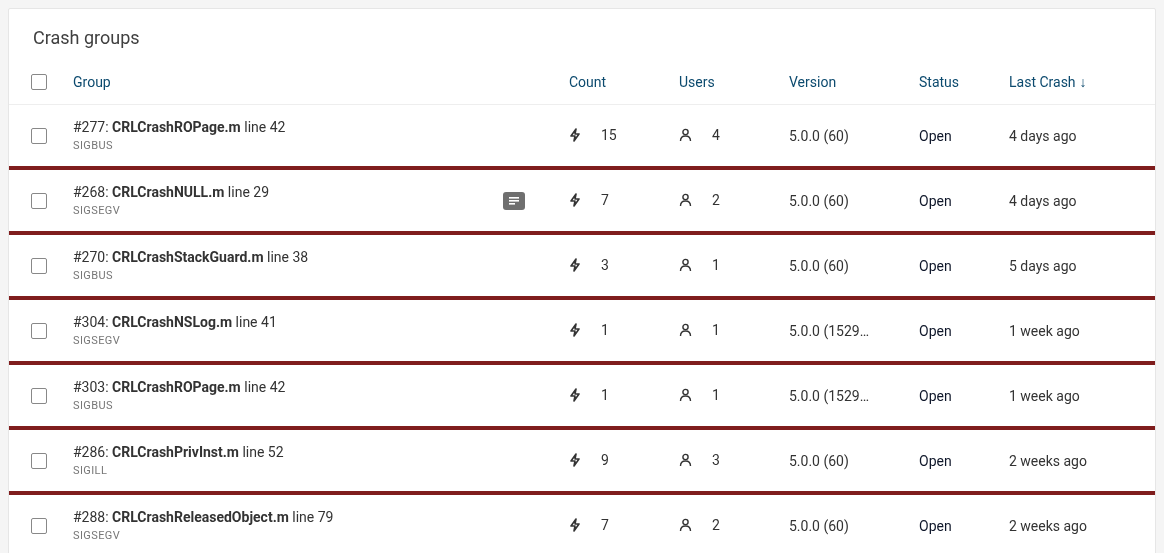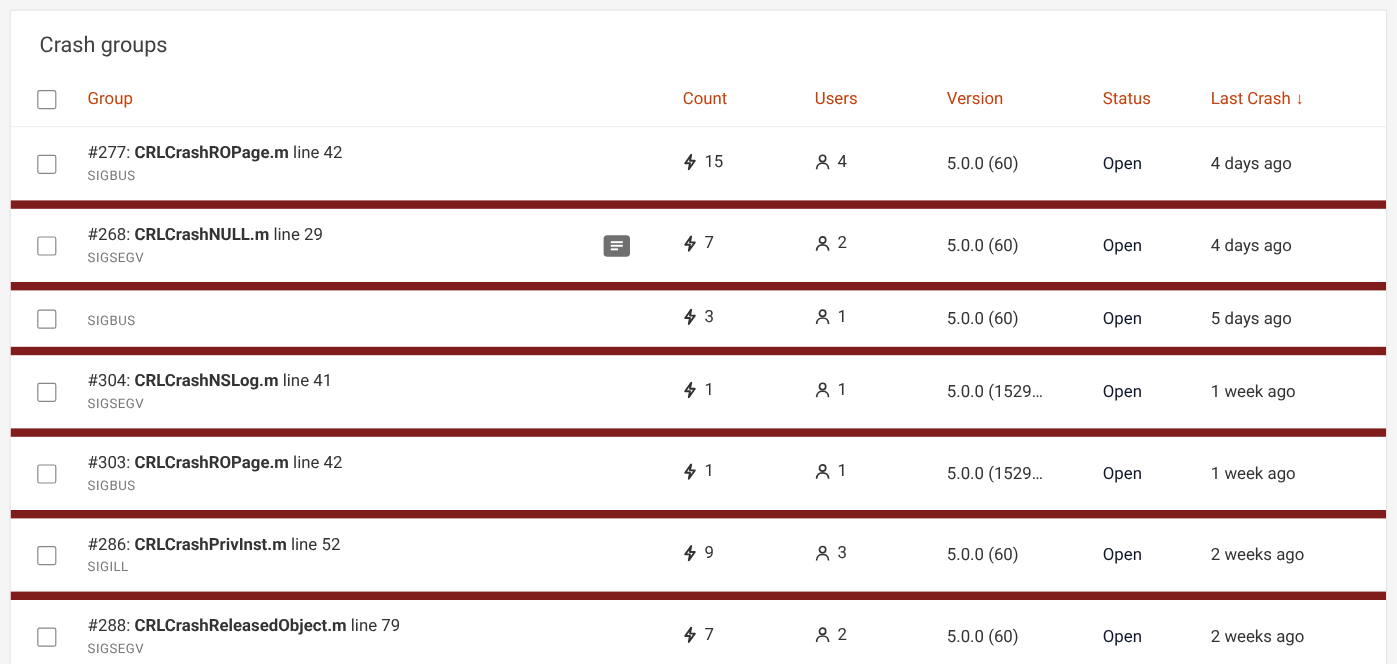--- a/index.html
+++ b/index.html
@@ -26,28 +26,28 @@
   }
   .thead, .trow {
     display: grid;
     grid-template-columns: 60px 1fr 110px 110px 130px 90px 130px;
     align-items: center;
     padding: 0 20px 0 0;
   }
   .thead {
     padding-top: 18px;
     padding-bottom: 14px;
-    color: #c2410c;
+    color: #0c4a6e;
     font-size: 14px;
     border-bottom: 1px solid #eee;
   }
   .trow {
     padding-top: 14px;
     padding-bottom: 14px;
-    border-bottom: 7px solid #7f1d1d;
+    border-bottom: 4px solid #7f1d1d;
     cursor: pointer;
   }
   .cell { padding: 0 4px; }
   .chk-cell { display:flex; justify-content:center; }
   .chk {
     width: 16px;
     height: 16px;
     border: 1.5px solid #888;
     border-radius: 2px;
     background: #fff;
@@ -83,21 +83,21 @@
     border-radius: 3px;
     display: inline-flex;
     align-items: center;
     justify-content: center;
     flex-shrink: 0;
   }
   .note-icon svg { fill: #fff; }
   .iconcell {
     display: inline-flex;
     align-items: center;
-    gap: 6px;
+    gap: 20px;
     color: #333;
   }
   .iconcell svg { stroke: #333; }
   .status-open { color: #0f172a; }
   .sort-arrow { margin-left: 4px; }
   .header-check-wrap { display:flex; justify-content:center; }
 </style>
 </head>
 <body>
 
@@ -195,20 +195,23 @@
     <div class="cell status-open">Open</div>
     <div class="cell">4 days ago</div>
   </div>
 
   <div class="trow">
     <div class="cell chk-cell">
       <div class="chk"></div>
     </div>
     <div class="cell group-cell">
       <div class="group-text">
+        <div class="group-line">
+          <span class="group-id">#270: </span><span class="group-file">CRLCrashStackGuard.m</span><span class="group-suffix"> line 38</span>
+        </div>
         <div class="group-signal">SIGBUS</div>
       </div>
 
     </div>
     <div class="cell">
       <span class="iconcell">
         <svg width="12" height="14" viewBox="0 0 12 14" fill="none" stroke-width="1.6" stroke-linejoin="round">
                 <path d="M7 1 L2 8 L6 8 L5 13 L10 6 L6 6 Z"></path>
               </svg>
         <span>3</span>

